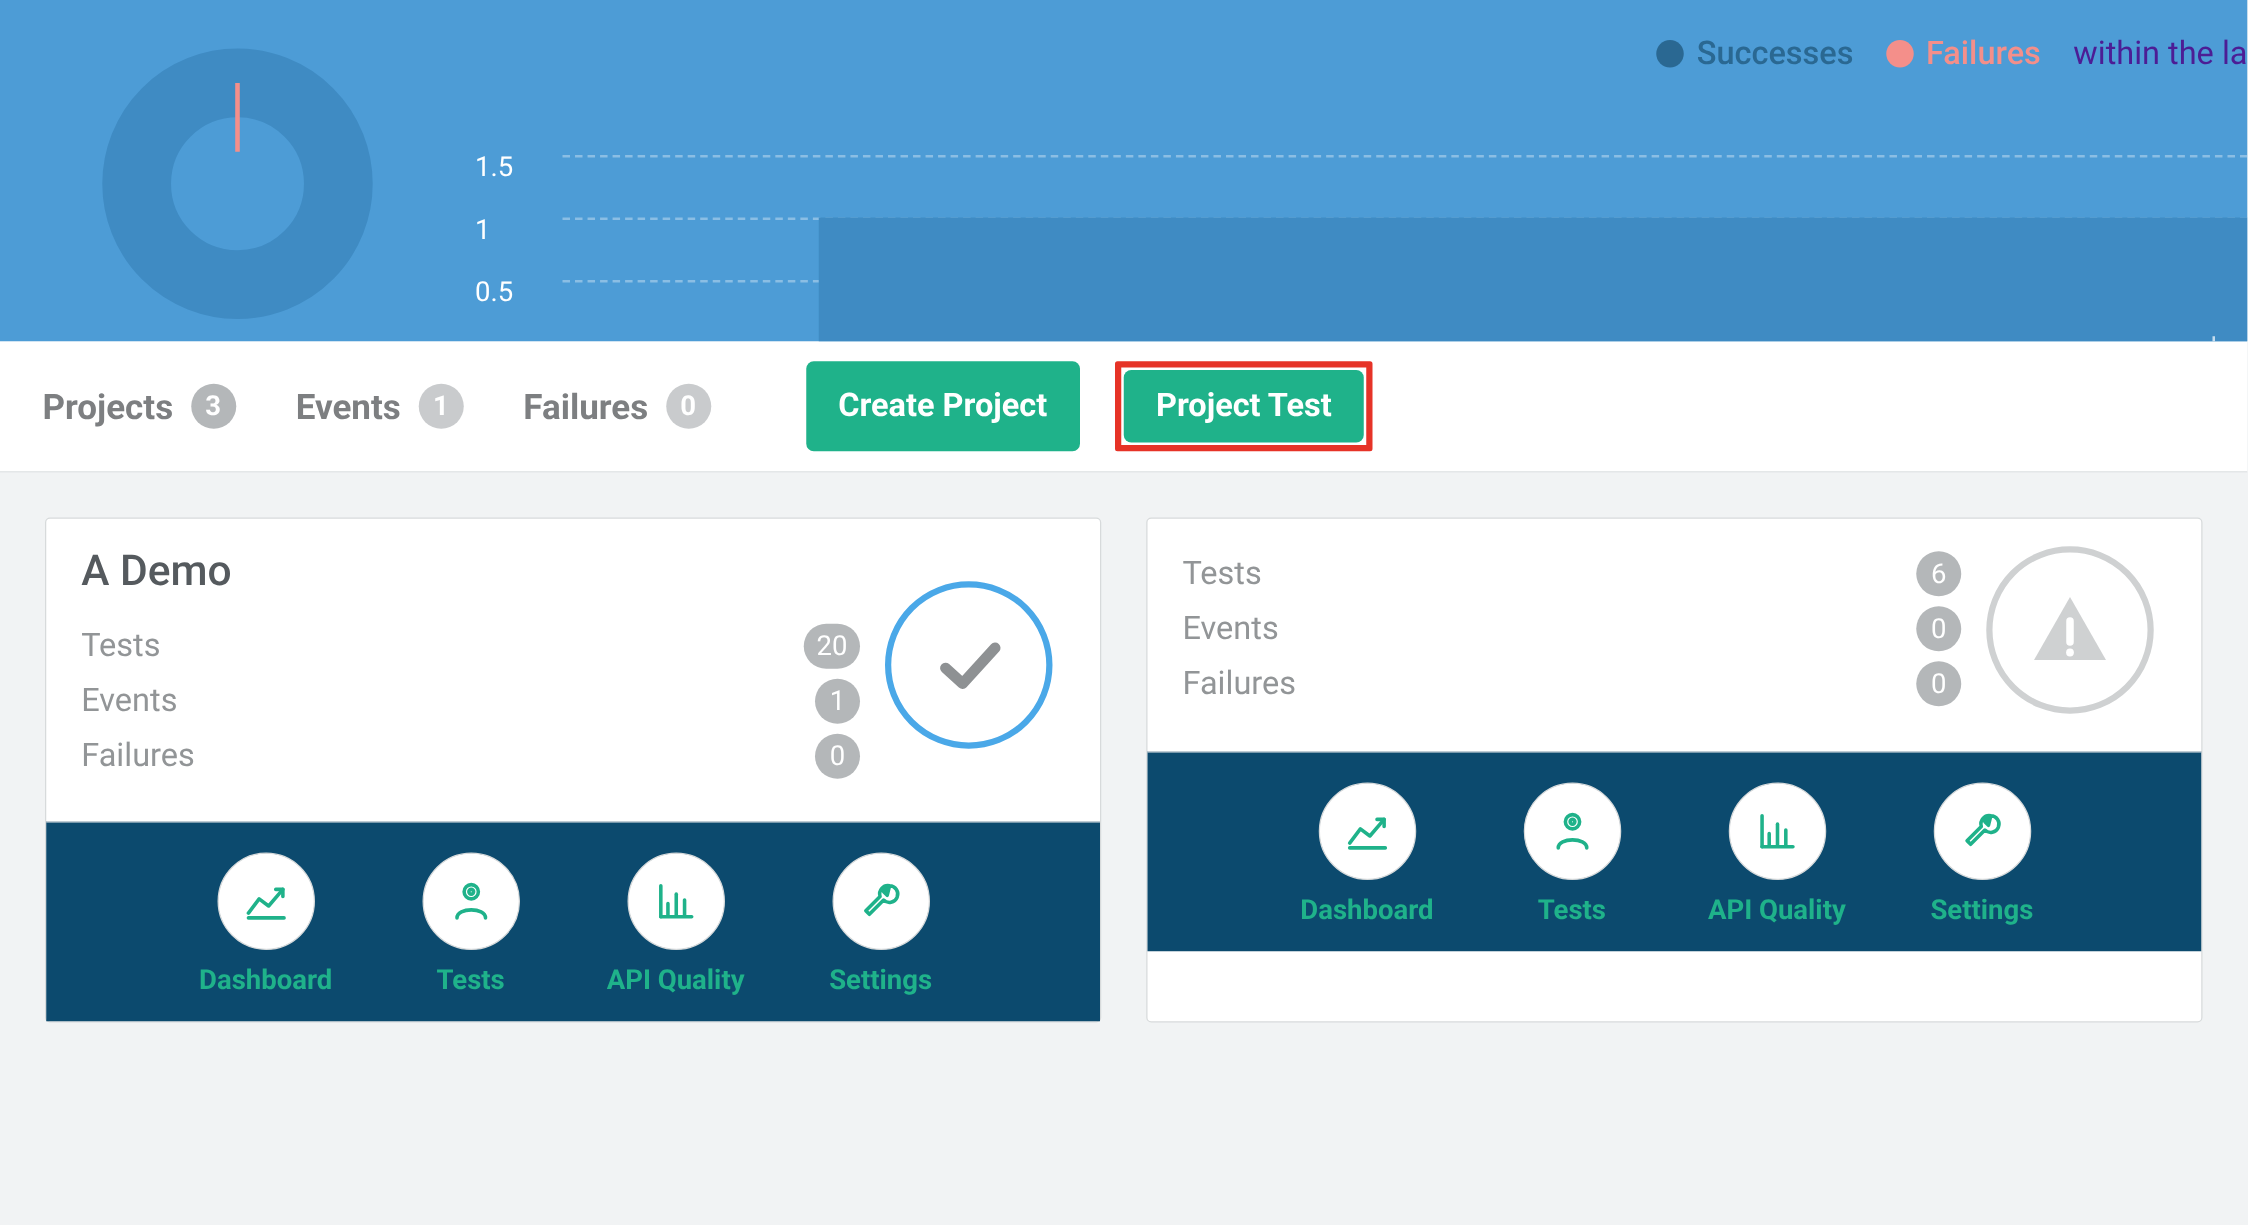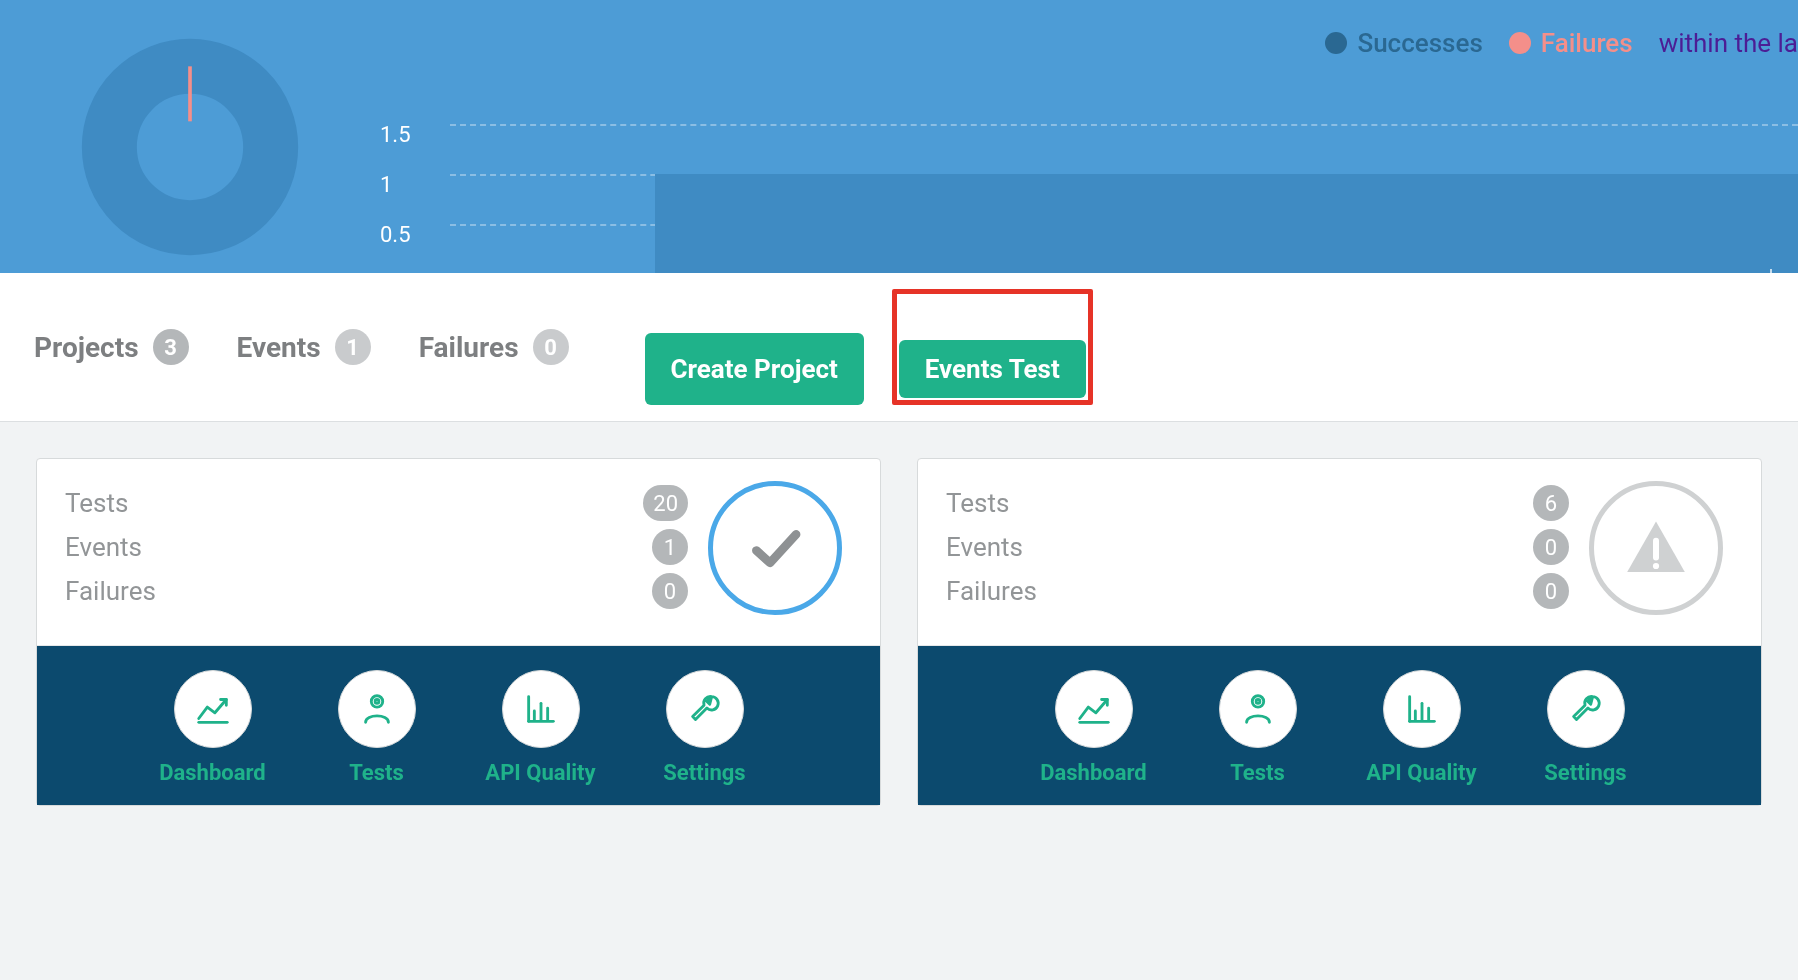--- a/index.html
+++ b/index.html
@@ -118,21 +118,20 @@
   .actions { display: flex; gap: 28px; margin-left: 40px;}
   .btn {
     background: #1fb28a;
     color: #fff;
     border: none;
     font-size: 26px;
     font-weight: 700;
     padding: 14px 26px;
     border-radius: 6px;
     cursor: pointer;
-    margin-top: 44px;
   }
   .highlight-box {
     border: 5px solid #e63327;
     padding: 2px;
     border-radius: 2px;
   }
 
   
   .cards {
     display: flex;
@@ -265,30 +264,31 @@
       <span class="pill light">1</span>
     </div>
     <div class="grp">
       <span>Failures</span>
       <span class="pill light">0</span>
     </div>
   </div>
   <div class="actions">
     <button class="btn">Create Project</button>
     <span class="highlight-box">
-      <button class="btn">Events Test</button>
+      <button class="btn">Project Test</button>
     </span>
   </div>
 </div>
 
 <div class="cards">
 
   <div class="card">
     <div class="card-top">
       <div class="card-stats">
+        <div class="card-title">A Demo</div>
         <div class="stat-row">
           <span class="label">Tests</span>
           <span class="pill">20</span>
         </div>
         <div class="stat-row">
           <span class="label">Events</span>
           <span class="pill">1</span>
         </div>
         <div class="stat-row">
           <span class="label">Failures</span>

